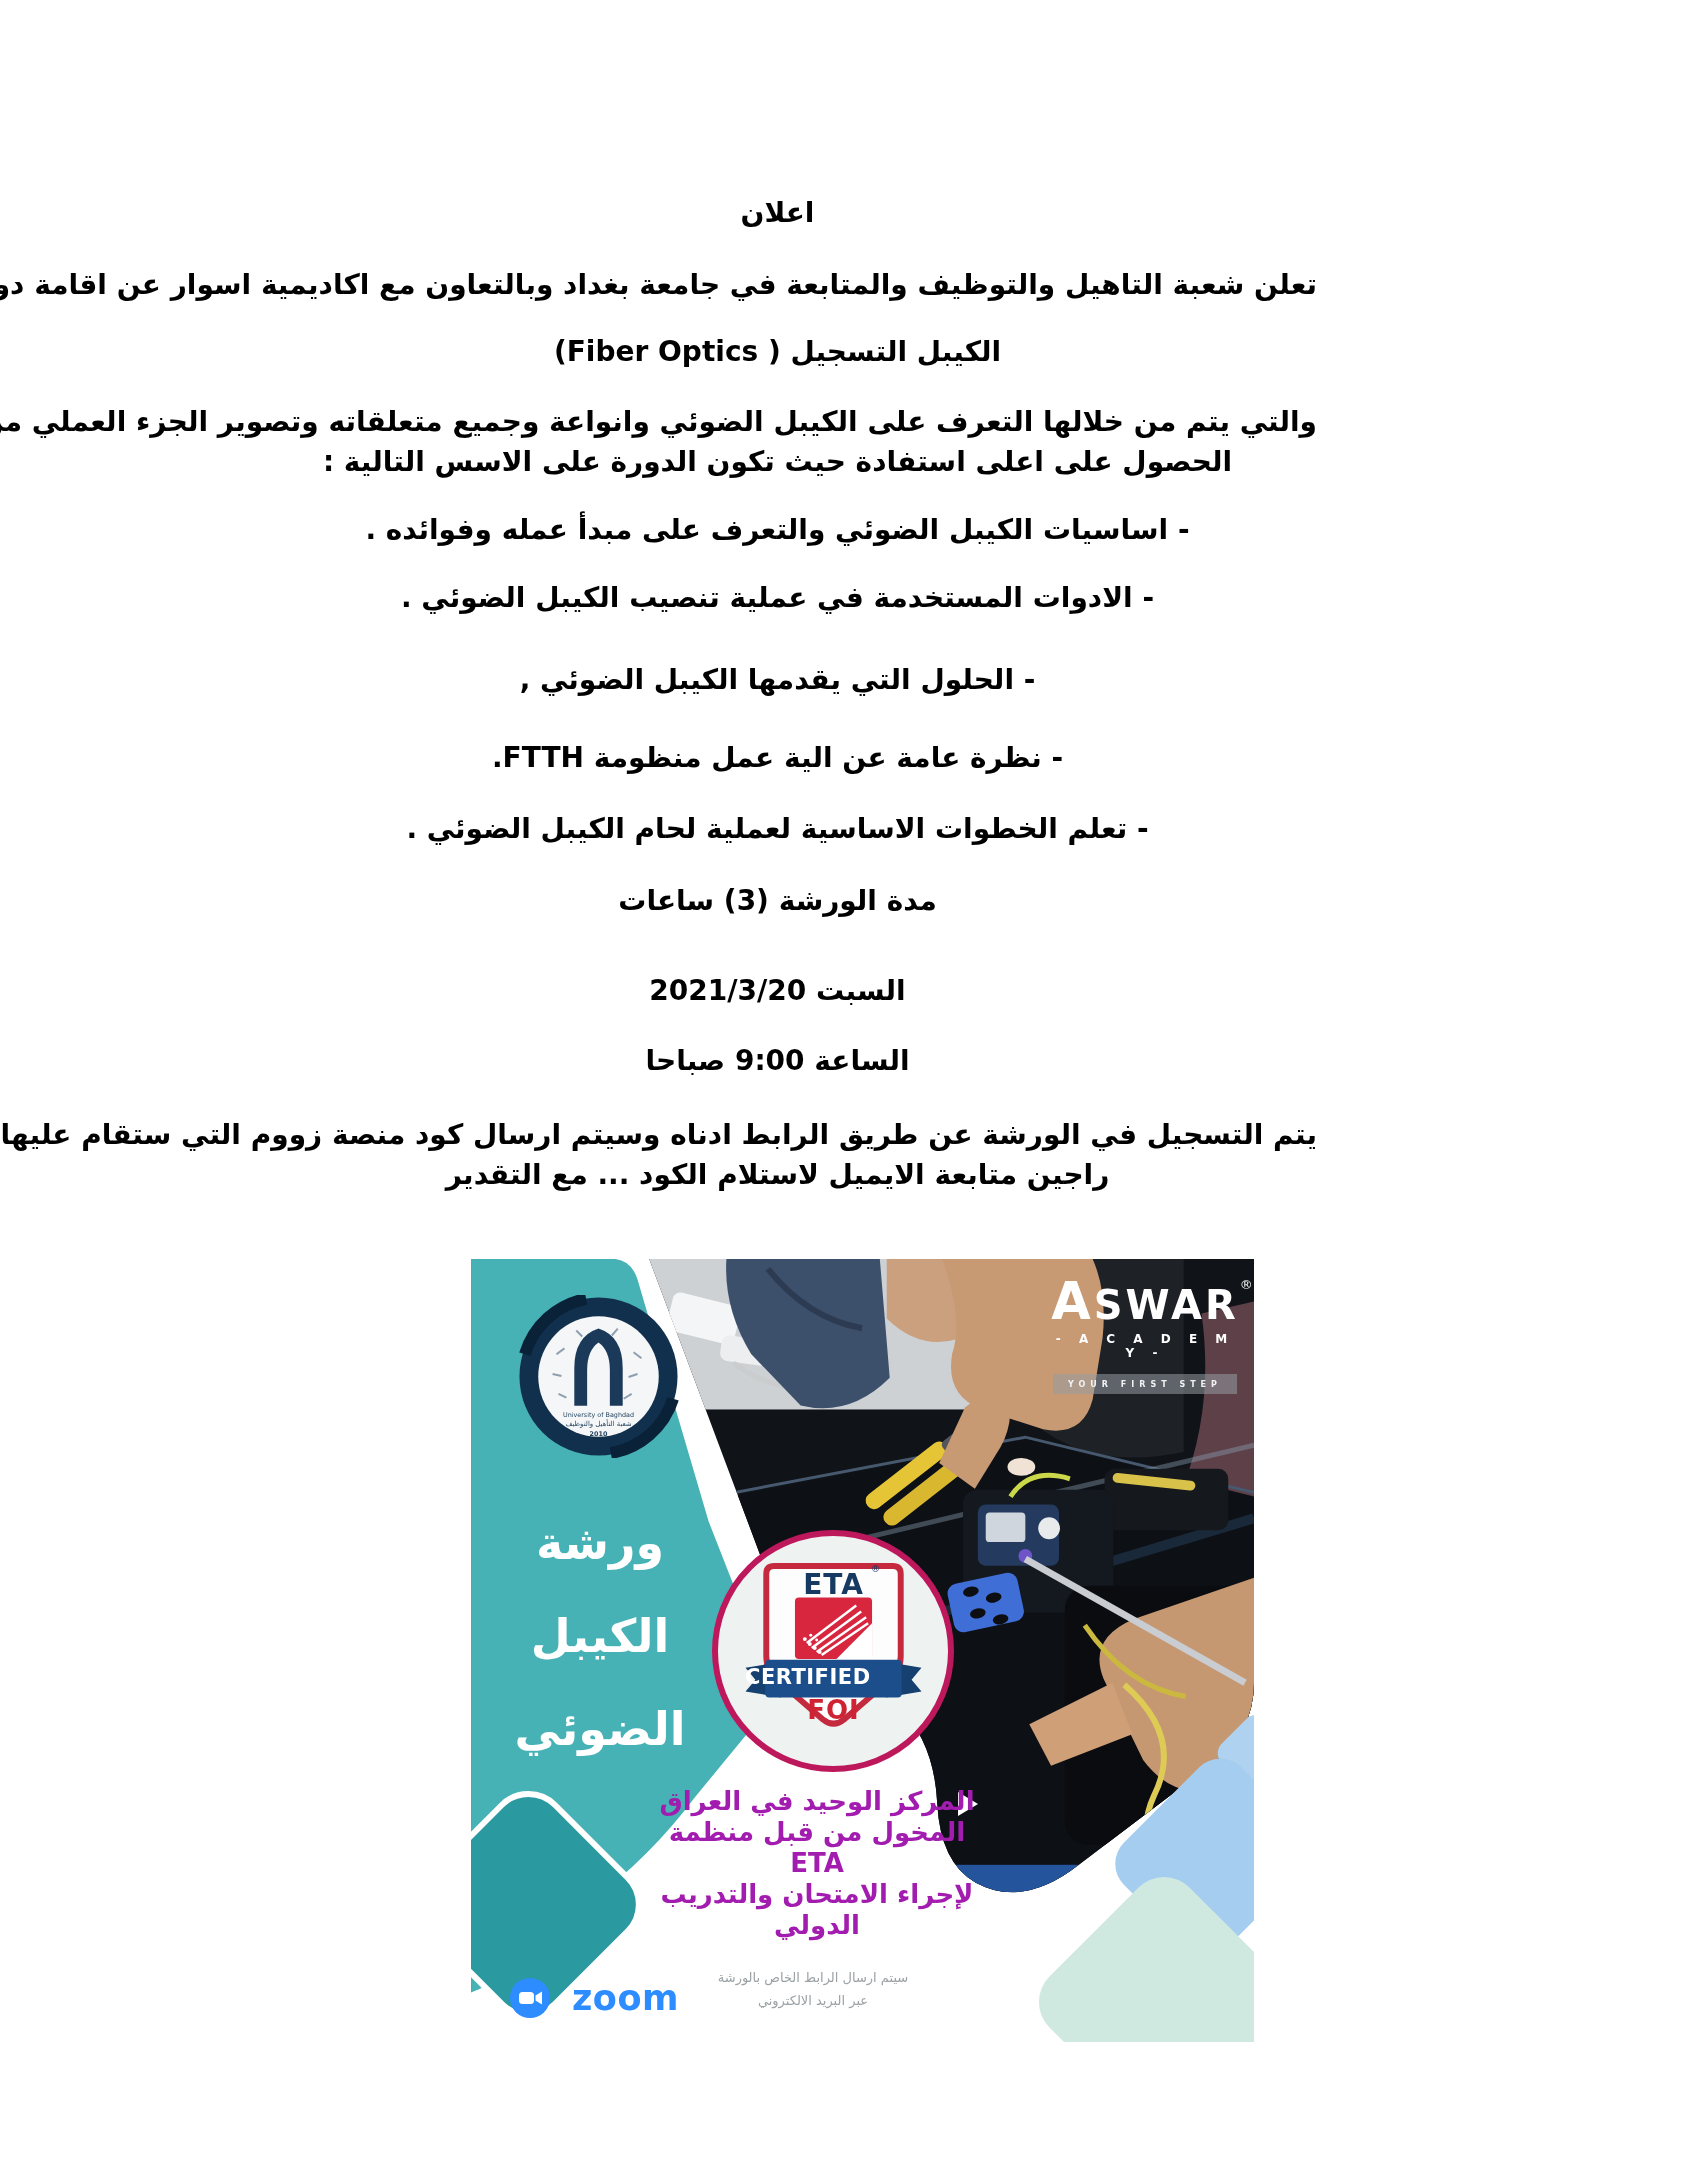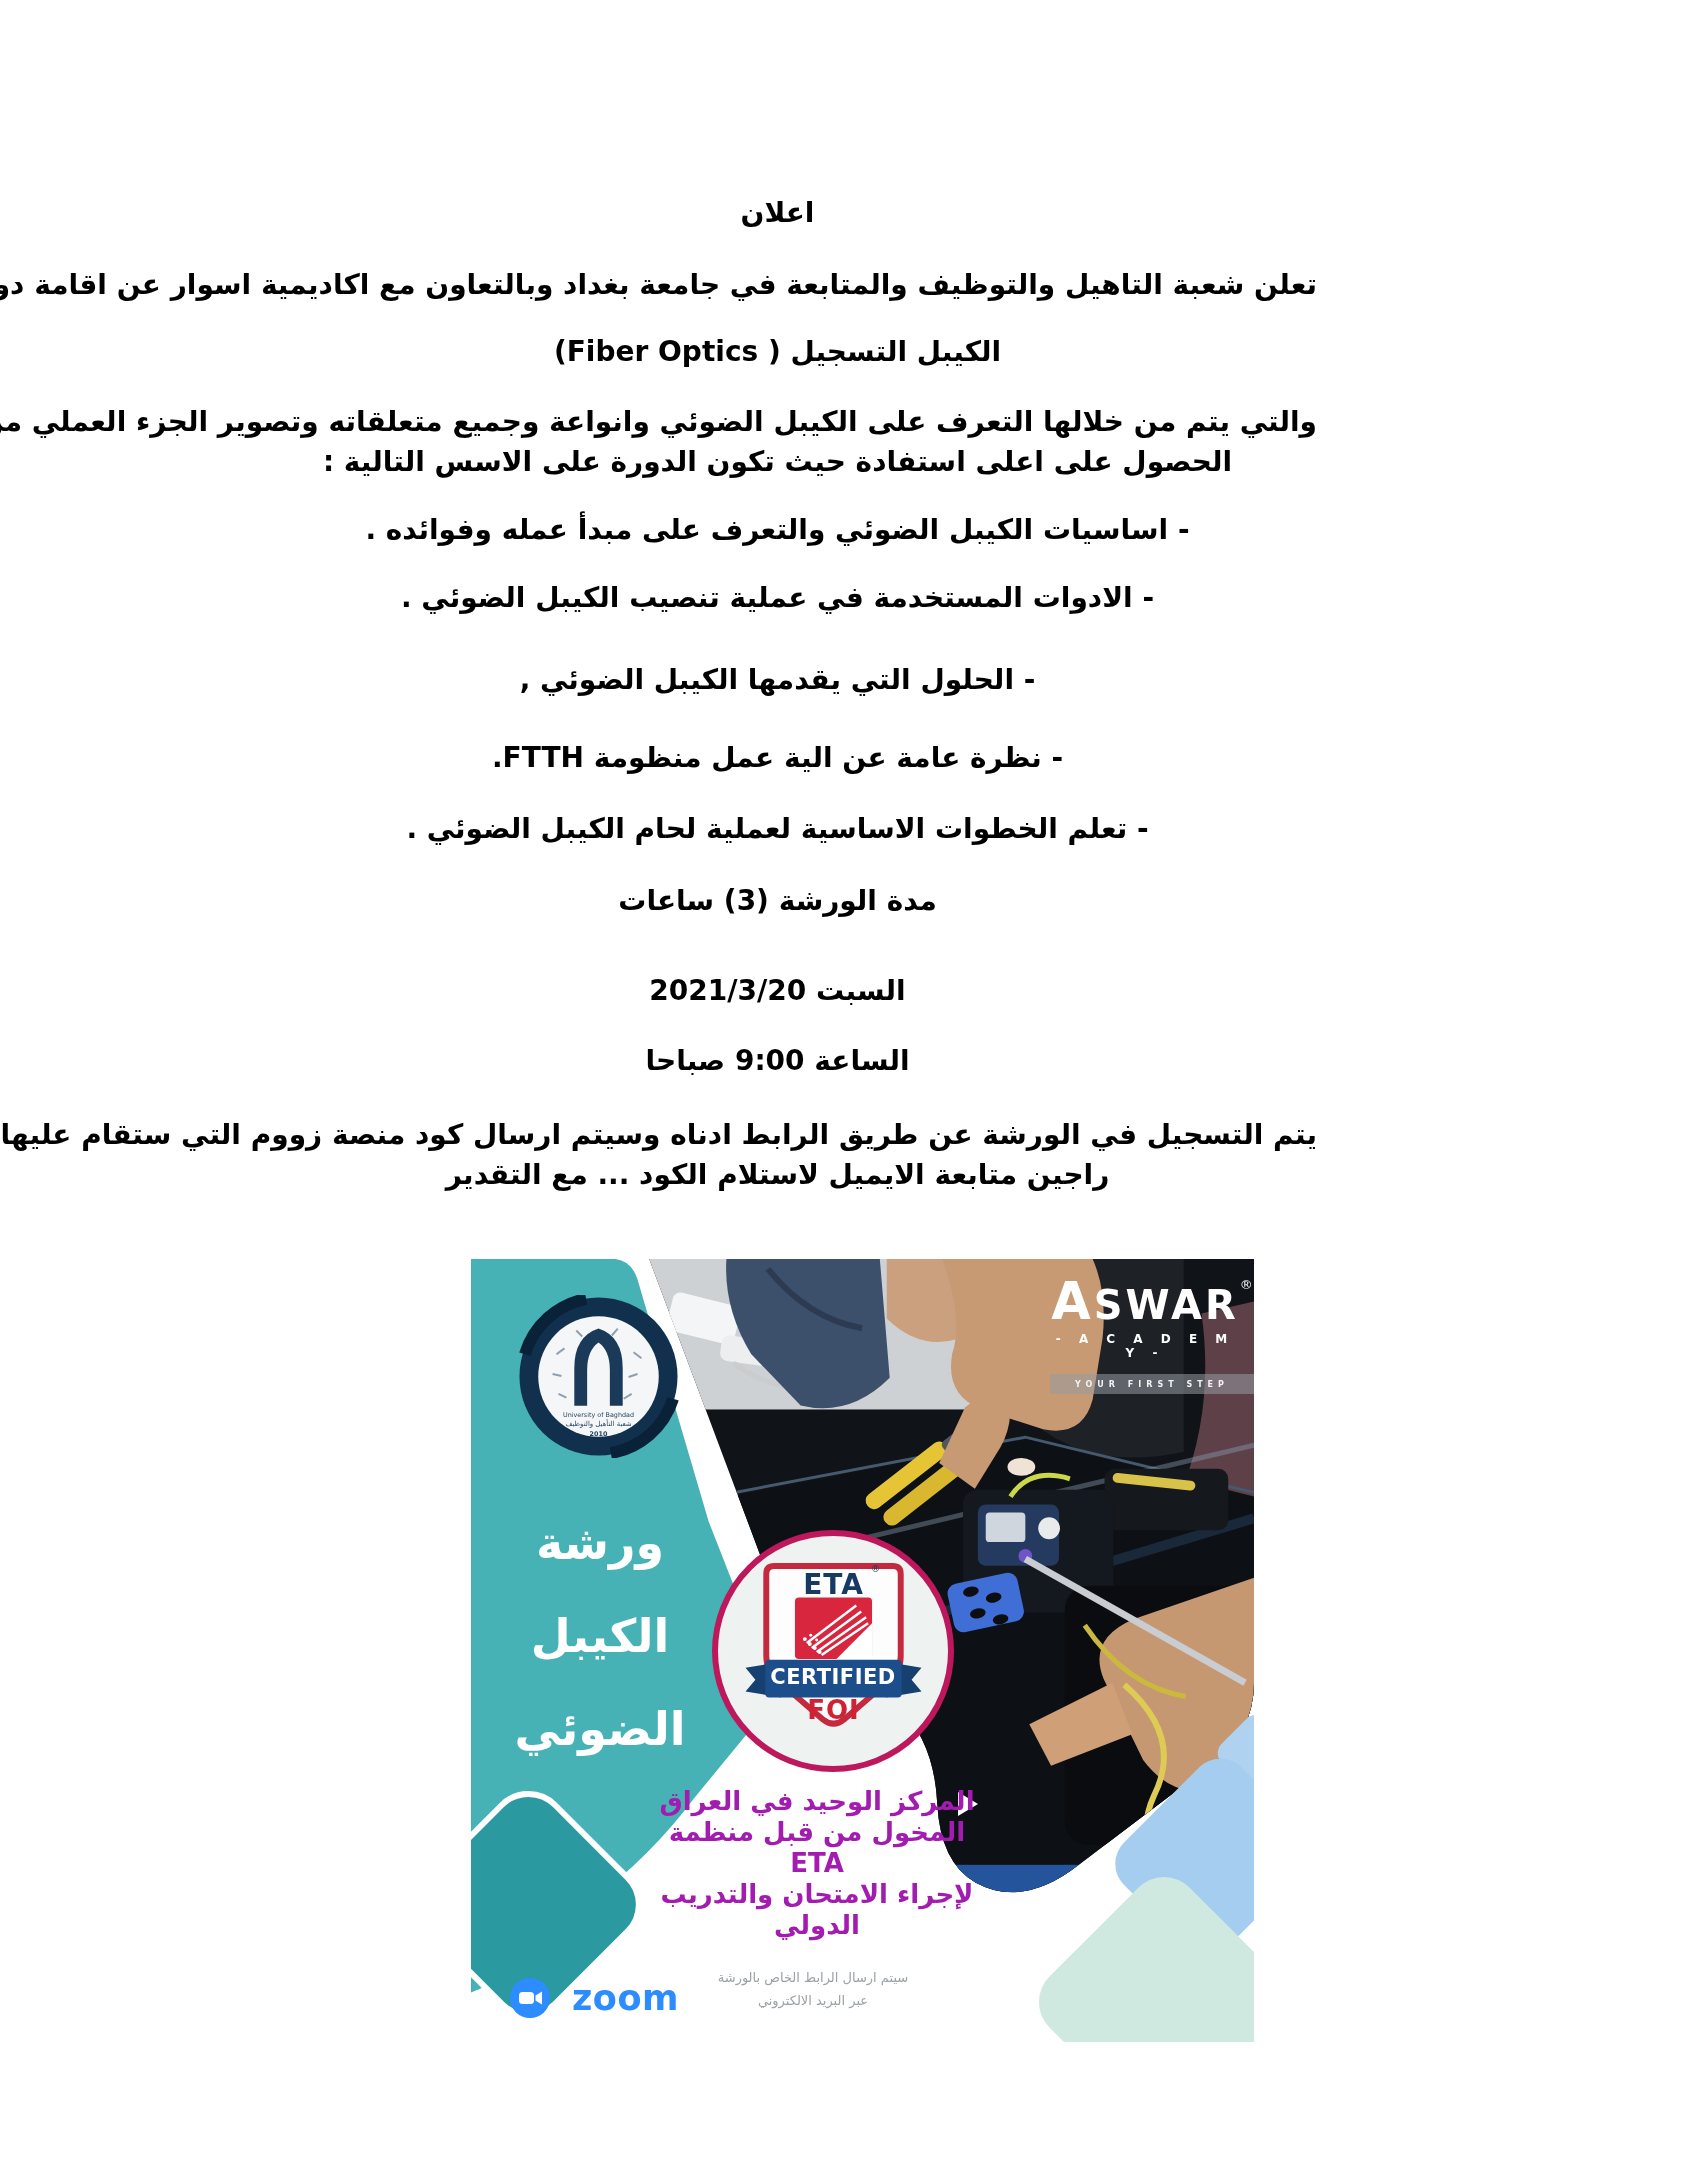--- a/index.html
+++ b/index.html
@@ -50,37 +50,37 @@
   
   .uni-logo { position:absolute; left:46px; top:36px; width:163px; height:163px; }
 
   
   .aswar { position:absolute; left:579px; top:20px; width:190px; text-align:center; color:#fff; }
   .aswar-name-row { position:relative; display:inline-block; }
   .aswar-name { font-size:40px; font-weight:bold; letter-spacing:3px; line-height:46px; }
   .aswar-name::first-letter { font-size:51px; }
   .aswar-reg { position:absolute; right:-14px; top:-2px; font-size:13px; }
   .aswar-academy { font-size:12px; font-weight:bold; letter-spacing:7px; margin-top:4px; }
-  .aswar-tagline-bar { margin:14px auto 0; width:204px; height:20px;
+  .aswar-tagline-bar { margin:14px auto 0; width:184px; height:20px;
     background:rgba(150,156,162,0.55); display:flex; align-items:center; justify-content:center; }
   .aswar-tagline { font-size:8px; letter-spacing:5px; color:#f2f2f2; font-weight:bold; }
 
   
   .workshop-title { position:absolute; left:15px; top:238px; width:228px;
     text-align:center; color:#ffffff; font-weight:bold; font-size:46px; line-height:93px; }
 
   
   .eta-circle { position:absolute; left:241px; top:271px; width:230px; height:230px;
     background:#eef3f1; border:6px solid #be185d; border-radius:50%; }
   .badge { position:absolute; left:41px; top:26px; width:149px; height:173px; }
   .badge svg { overflow:visible; }
   .badge-eta { position:absolute; left:0; top:6px; width:149px; text-align:center;
     color:#173a63; font-weight:bold; font-size:28px; letter-spacing:1px; }
   .badge-eta-reg { position:absolute; left:112px; top:2px; color:#173a63; font-size:9px; }
-  .badge-certified { position:absolute; left:-14px; top:103px; width:176px; text-align:center;
+  .badge-certified { position:absolute; left:-14px; top:103px; width:176px; 
     color:#ffffff; font-weight:bold; font-size:21px; letter-spacing:0.5px; }
   .badge-foi { position:absolute; left:0; top:133px; width:149px; text-align:center;
     color:#cf2233; font-weight:bold; font-size:26px; letter-spacing:1px; }
 
   
   .center-text { position:absolute; left:168px; top:527px; width:356px;
     text-align:center; color:#a21caf; font-weight:bold; font-size:26px; line-height:31px; }
 
   
   .zoom-logo { position:absolute; left:38px; top:717px; display:flex; align-items:center; }

